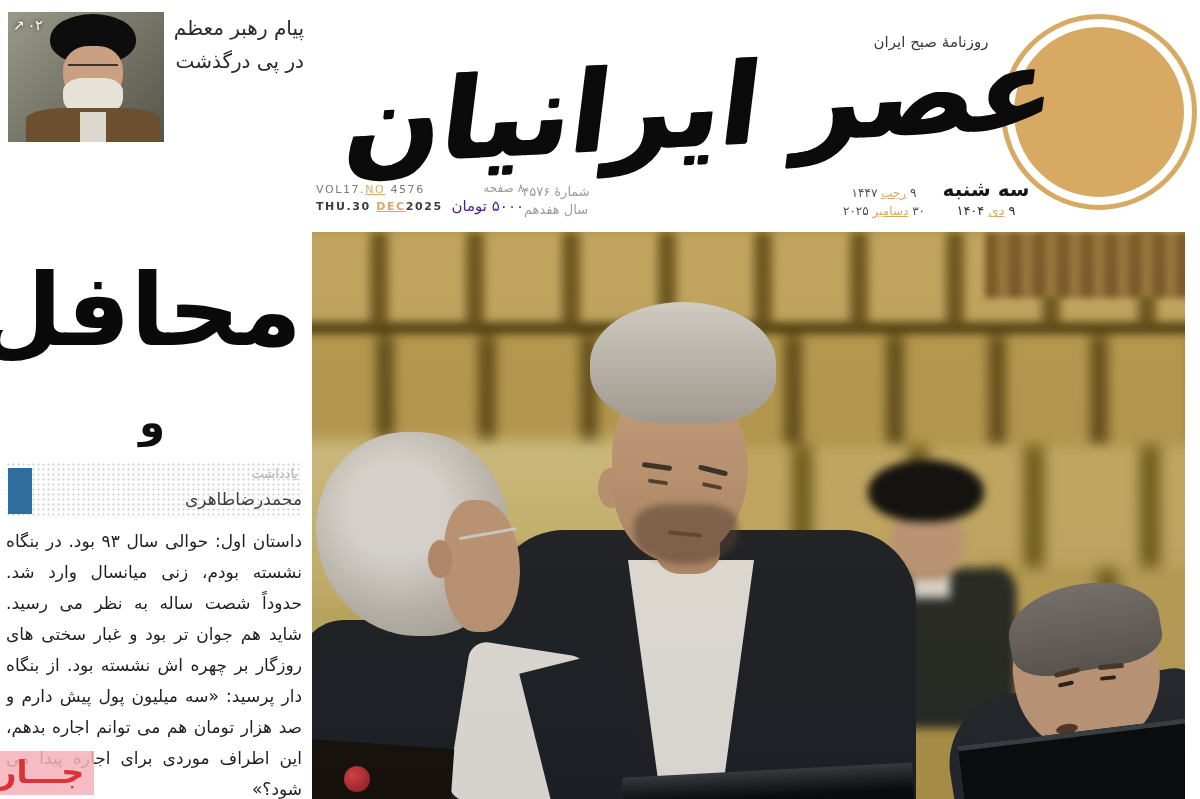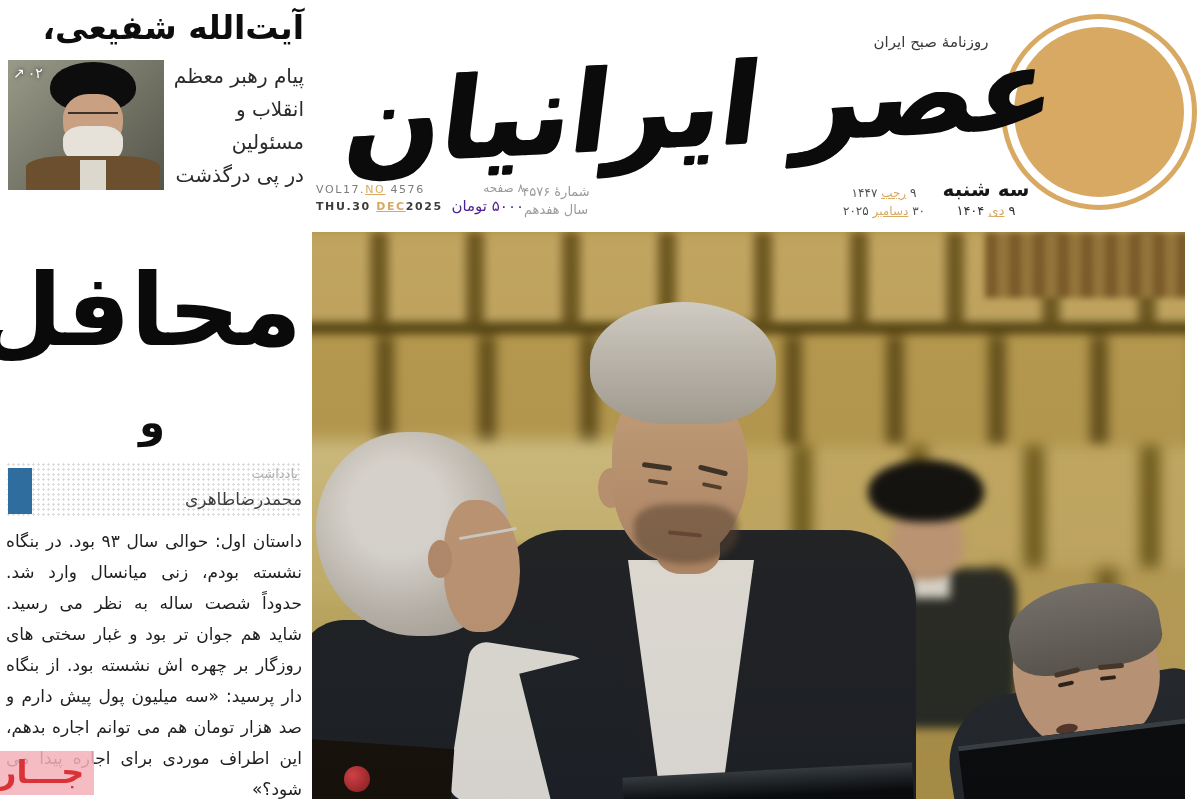--- a/index.html
+++ b/index.html
@@ -141,37 +141,35 @@
     <div><span>۹ </span><span class="tan-txt">رجب</span><span> ۱۴۴۷</span></div>
     <div><span>۳۰ </span><span class="tan-txt">دسامبر</span><span> ۲۰۲۵</span></div>
   </div>
 
   <div class="abs weekday-block">
     <div class="weekday">سه شنبه</div>
     <div class="solar-date"><span>۹ </span><span class="tan-txt">دی</span><span> ۱۴۰۴</span></div>
   </div>
 
   <div class="abs obit-block">
-    <div class="obit-title1">آیت‌الله شفیعی،</div>
     <div class="obit-row">
       <div class="cleric-photo">
         <div class="cl-turban"></div>
         <div class="cl-face"></div>
         <div class="cl-glasses"></div>
         <div class="cl-beard"></div>
         <div class="cl-robe"></div>
         <div class="cl-shirt"></div>
         <div class="page-badge">
           <span>↗</span>
           <span>۰۲</span>
         </div>
       </div>
       <div class="obit-teaser">
         <div>پیام رهبر معظم</div>
-        <div>انقلاب و مسئولین</div>
         <div>در پی درگذشت</div>
       </div>
     </div>
   </div>
 
   <div class="abs note-headline1">محافل</div>
   <div class="abs note-headline2">و عروسک‌هایش</div>
 
   <div class="abs note-band">
     <div class="note-blue"></div>

